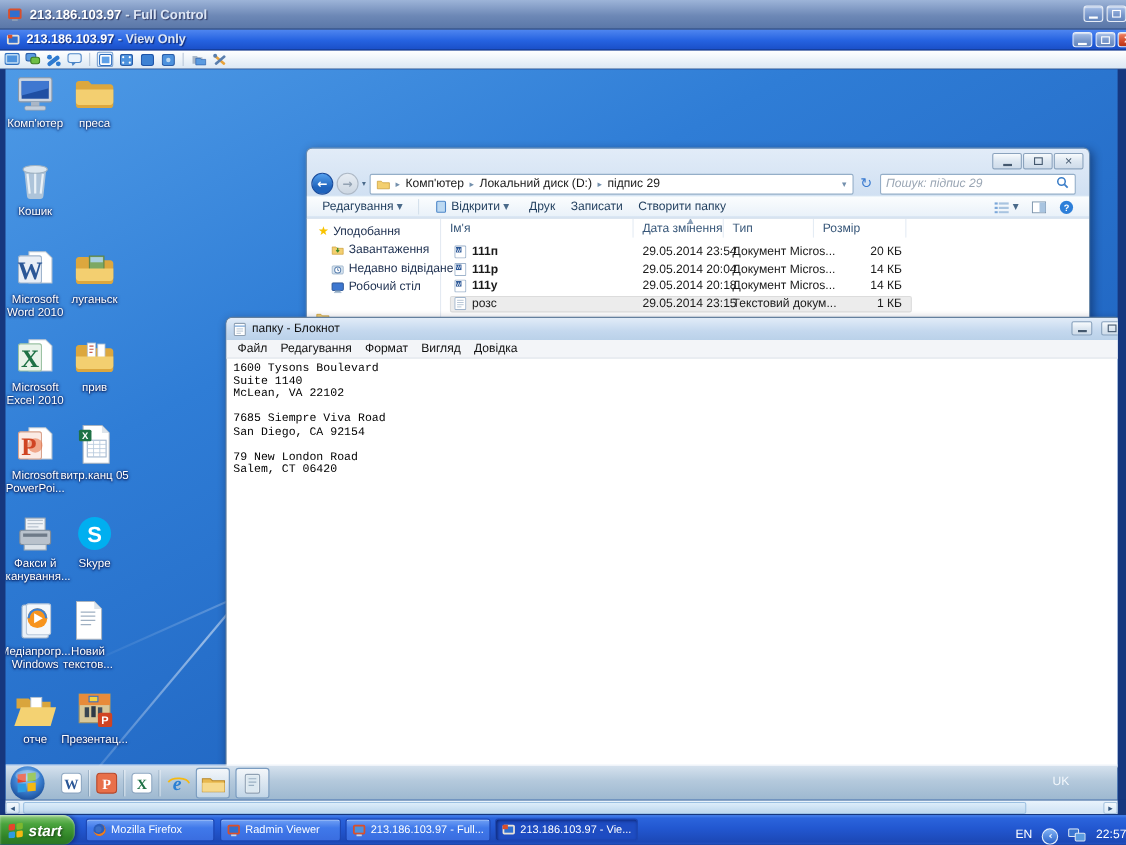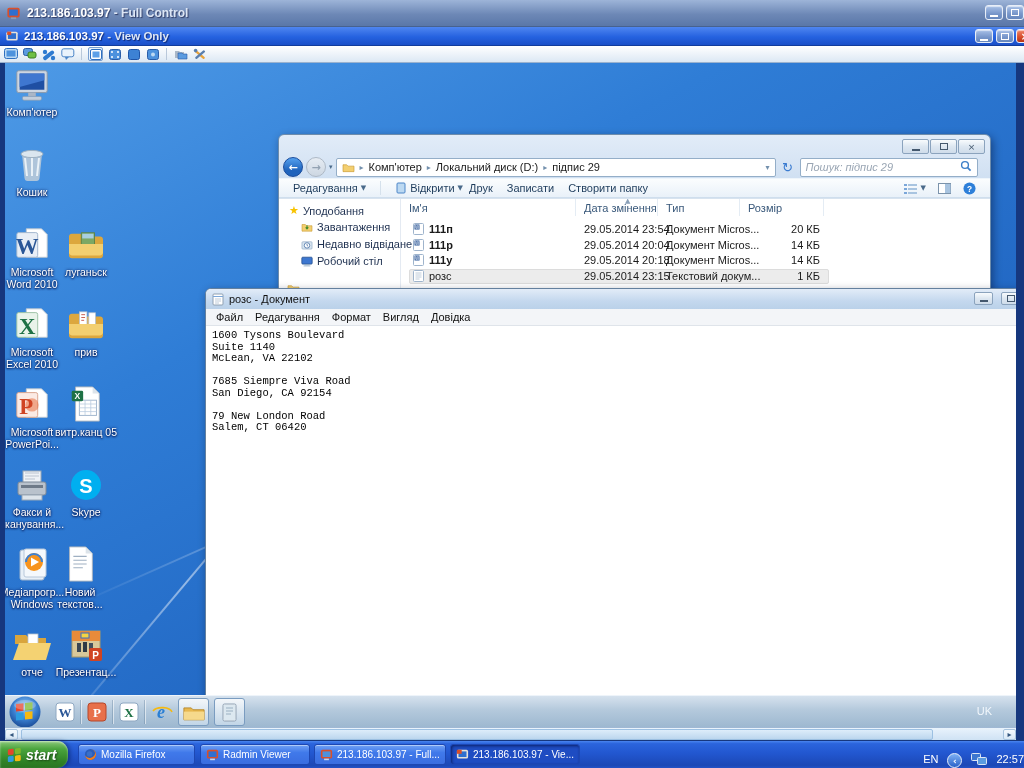--- a/index.html
+++ b/index.html
@@ -108,21 +108,21 @@
           font-size:10.5px;line-height:11.5px;color:#000}
 
   
   .rtask{position:absolute;left:0;top:632px;width:1011px;height:32px;z-index:50;
          background:linear-gradient(#d6e2ee,#b4c9dc 45%,#9db8d0);border-top:1px solid #eef4fa}
   .rtask .tsep{position:absolute;top:4px;width:1px;height:24px;background:rgba(255,255,255,.55);box-shadow:-1px 0 0 rgba(90,120,150,.35)}
   .tbtnp{position:absolute;top:2px;width:31px;height:28px;border:1px solid #7a9cc0;border-radius:3px;
          background:linear-gradient(rgba(255,255,255,.75),rgba(220,235,248,.55));
          display:flex;align-items:center;justify-content:center}
   .tico{position:absolute;top:6px}
-  .uk{position:absolute;right:24px;top:9px;color:#f2f7fc;font-size:11px}
+  .uk{position:absolute;right:44px;top:9px;color:#f2f7fc;font-size:11px}
 
   
   .hscroll{position:absolute;top:727px;left:0;width:1024px;height:14px;background:#16377e;padding:0 8px 0 5px}
   .hst{position:relative;width:100%;height:13px;background:linear-gradient(#e9f3fc,#cfe2f4);border-top:1px solid #9fb8d4}
   .harr{position:absolute;top:1px;width:13px;height:11px;display:flex;align-items:center;justify-content:center;
         font-size:8px;color:#33567e;background:linear-gradient(#f4f9fd,#d8e8f6);border:1px solid #a8c4de;border-radius:2px}
   .hthumb{position:absolute;left:16px;top:1px;width:912px;height:11px;border:1px solid #9cc0e2;border-radius:2px;
           background:linear-gradient(#ddedfa,#bcd6ee)}
 
   
@@ -343,20 +343,29 @@
         <div class="dimg">
             <svg width="40" height="34" viewBox="0 0 40 34">
               <path d="M3 6h11l3 3h17v6H3z" fill="#d9a53c"></path>
               <rect x="16" y="5" width="10" height="14" fill="#fff" stroke="#b6c2ce" stroke-width=".8"></rect>
               <path d="M1 31l6-17h32l-5 17z" fill="#f4d272"></path>
             </svg>
           </div>
         <div class="dlabel">отче</div>
       </div>
 
+      <div class="dicon" style="left:46px;top:2px">
+        <div class="dimg">
+            <svg width="38" height="34" viewBox="0 0 40 36">
+              <path d="M2 8c0-1.7 1.3-3 3-3h9l3 3h18c1.7 0 3 1.3 3 3v17c0 1.7-1.3 3-3 3H5c-1.7 0-3-1.3-3-3z" fill="#dca73e"></path>
+              <path d="M2 13h36v12c0 1.7-1.3 3-3 3H5c-1.7 0-3-1.3-3-3z" fill="#f3cf70"></path>
+            </svg>
+          </div>
+        <div class="dlabel">преса</div>
+      </div>
       <div class="dicon" style="left:46px;top:162px">
         <div class="dimg">
             <svg width="38" height="34" viewBox="0 0 40 36">
               <path d="M2 8c0-1.7 1.3-3 3-3h9l3 3h18c1.7 0 3 1.3 3 3v17c0 1.7-1.3 3-3 3H5c-1.7 0-3-1.3-3-3z" fill="#dca73e"></path>
               <rect x="15" y="4" width="14" height="13" fill="#7da864" stroke="#5d8348"></rect>
               <rect x="16" y="5" width="12" height="5" fill="#a8cfe0"></rect>
               <path d="M2 16h36v9c0 1.7-1.3 3-3 3H5c-1.7 0-3-1.3-3-3z" fill="#f3cf70"></path>
             </svg>
           </div>
         <div class="dlabel">луганьск</div>
@@ -463,21 +472,21 @@
               <span class="gly arrow">▼</span>
             </span>
           <span class="csep"></span>
           <span class="it">
               <svg width="12" height="12" viewBox="0 0 12 12">
                 <rect x="2" y="1" width="8" height="10" rx="1" fill="#bcd9f2" stroke="#4d86c8"></rect>
               </svg>
               <span>Відкрити</span>
               <span class="gly arrow">▼</span>
             </span>
-          <span class="it" style="">
+          <span class="it" style="margin-left:12px">
               <span>Друк</span>
             </span>
           <span class="it" style="margin-left:8px">
               <span>Записати</span>
             </span>
           <span class="it" style="margin-left:8px">
               <span>Створити папку</span>
             </span>
           <span class="rgt">
             <span class="it">
@@ -603,21 +612,21 @@
         </div>
       </div>
 
       <div class="np">
         <div class="np-tb">
           <svg width="12" height="13" viewBox="0 0 12 13">
               <rect x="1" y="1" width="10" height="11" rx="1" fill="#fff" stroke="#8fa0b2"></rect>
               <path d="M1 3.5h10" stroke="#7ba7d9"></path>
               <path d="M3 6h6M3 8h6M3 10h4" stroke="#b8c6d6" stroke-width=".9"></path>
             </svg>
-          <span>розс - Документ</span>
+          <span>папку - Блокнот</span>
           <div class="bbtn" style="right:26px;top:3px;width:19px;height:13px">
               <div class="bar" style="margin-top:5px"></div>
             </div>
           <div class="bbtn" style="right:-1px;top:3px;width:19px;height:13px">
               <div class="box"></div>
             </div>
         </div>
         <div class="np-menu">
           <span>Файл</span>
           <span>Редагування</span>

